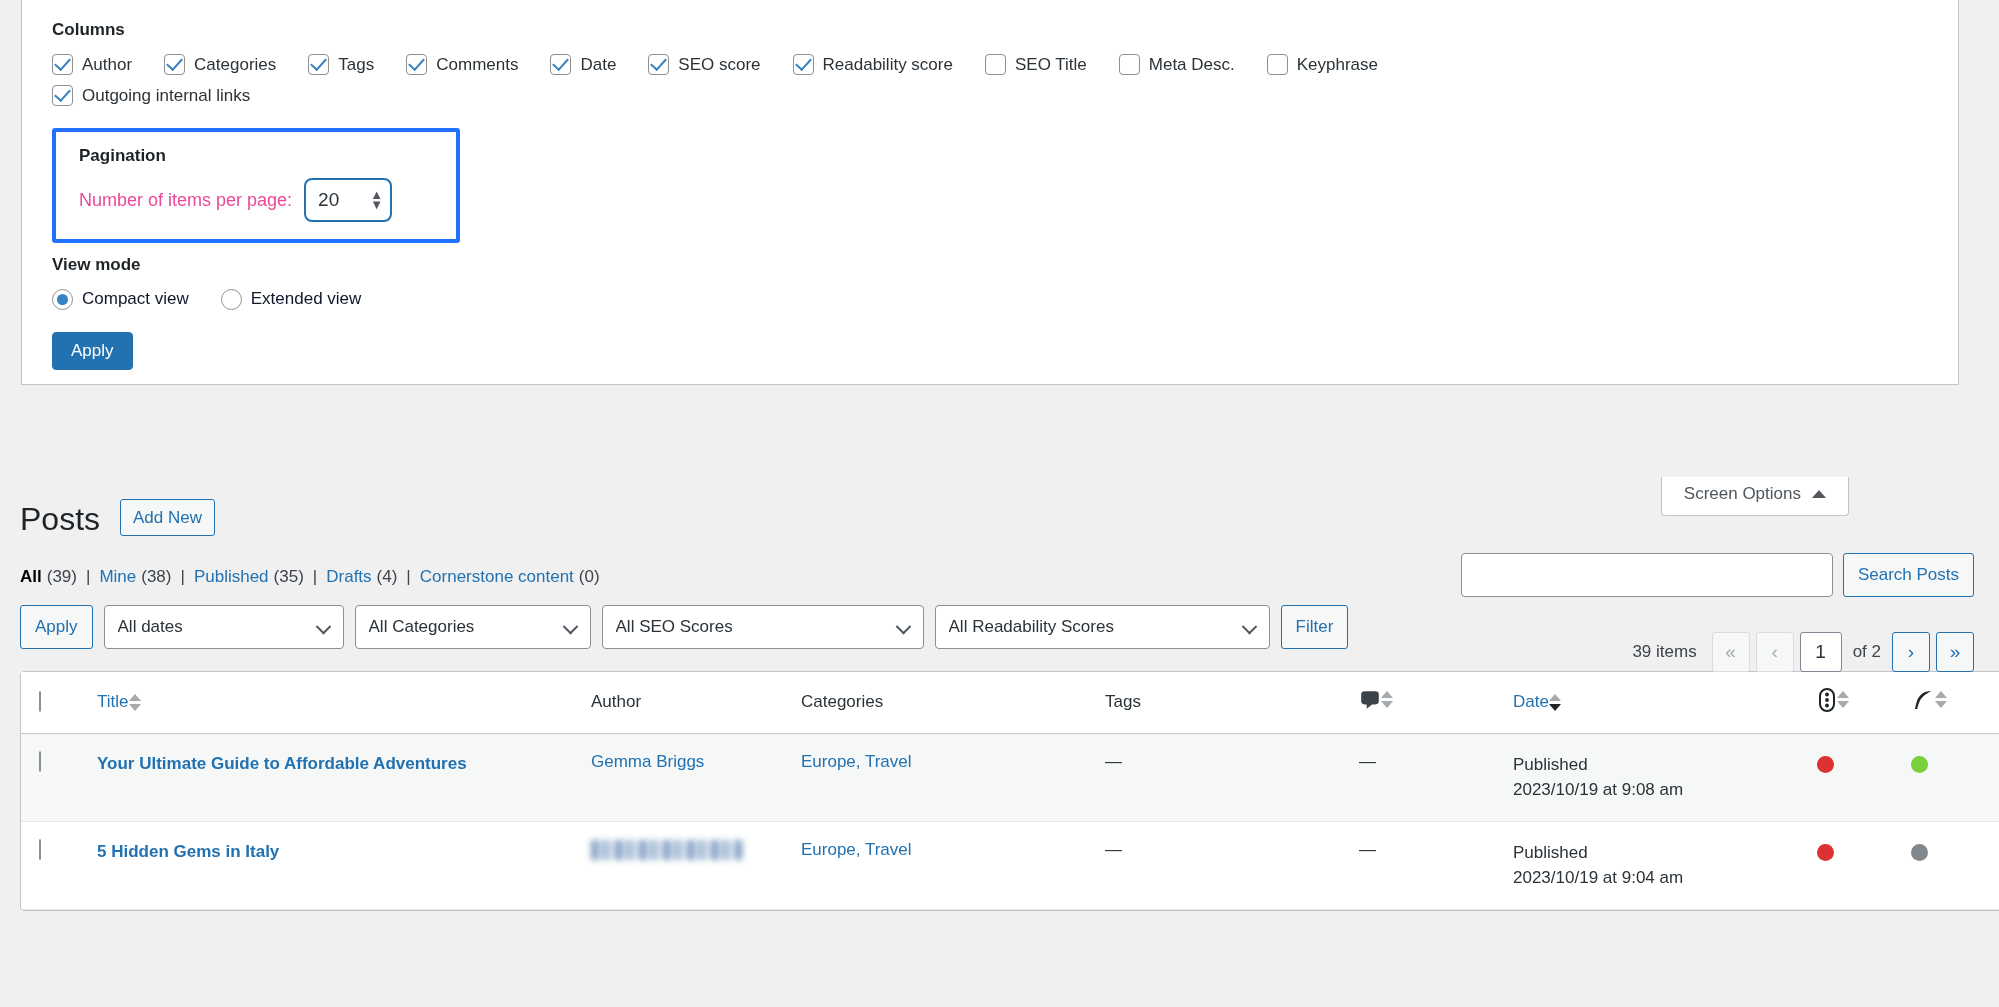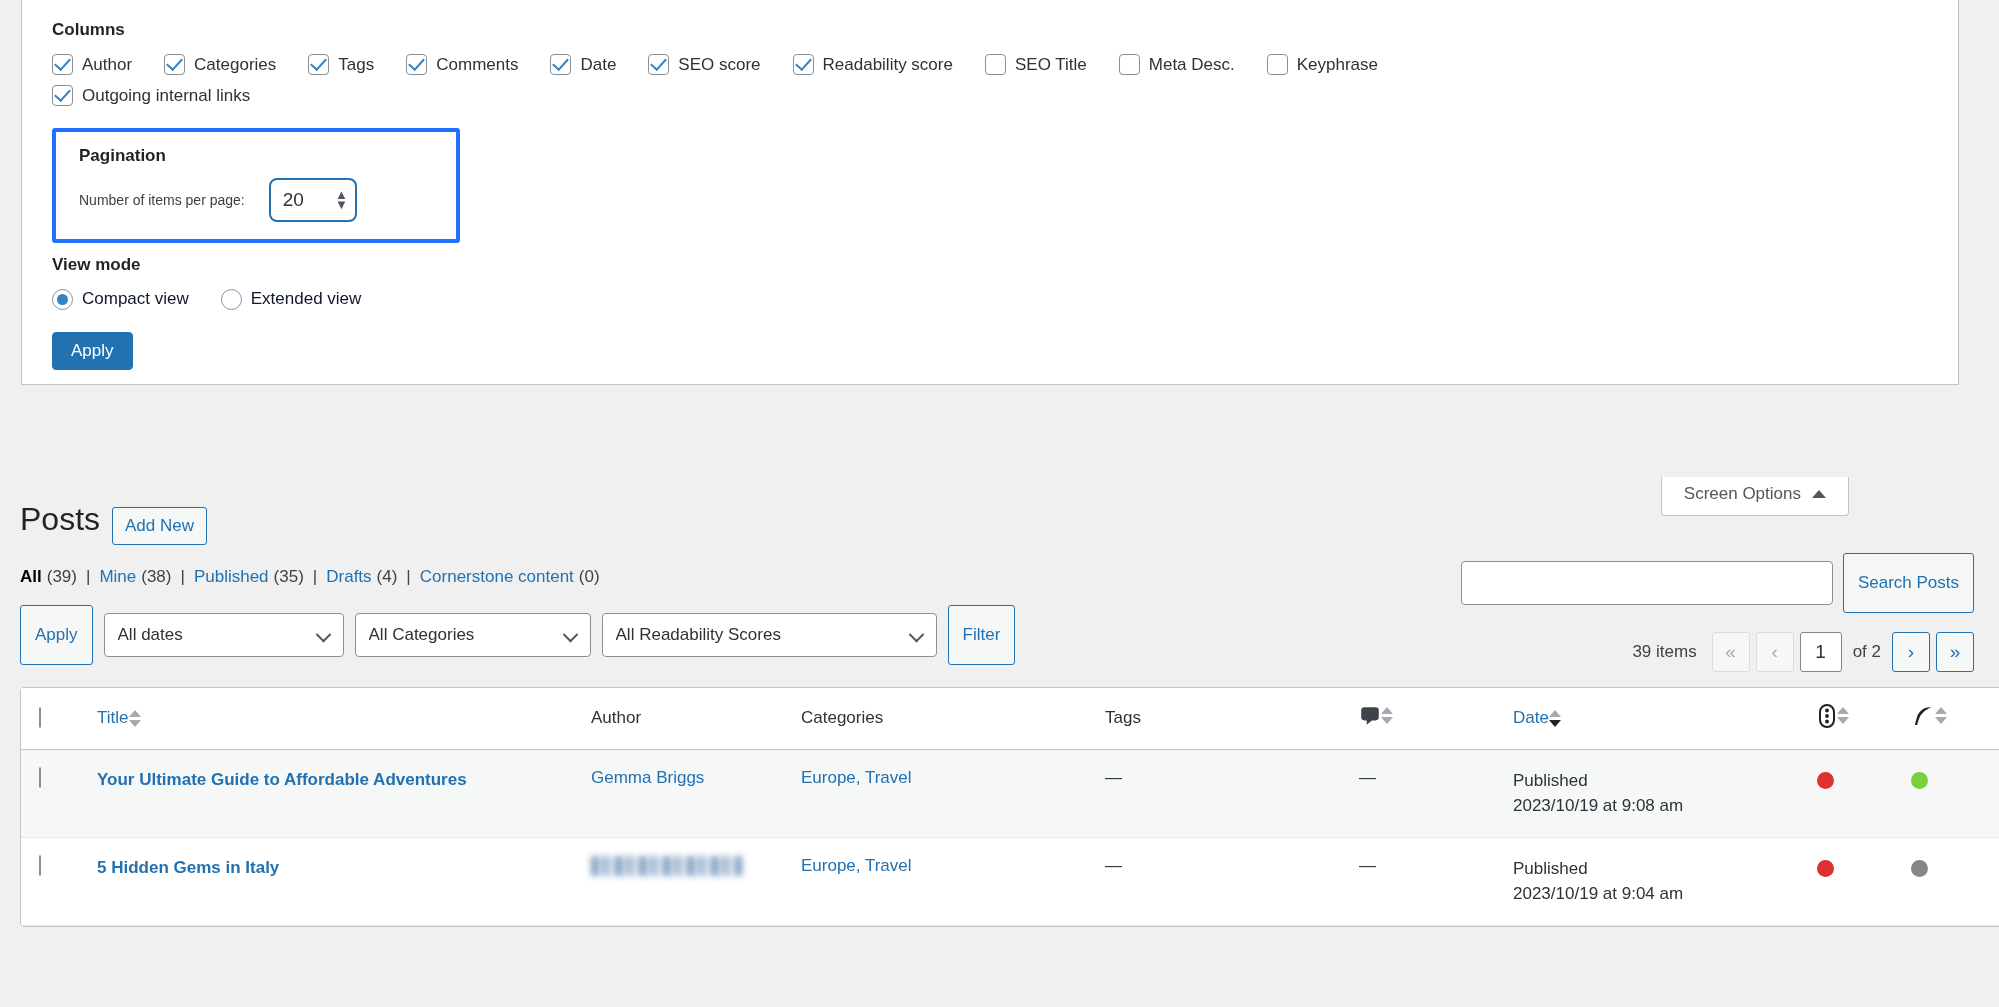--- a/index.html
+++ b/index.html
@@ -89,23 +89,23 @@
     padding: 7px 22px 16px 22px;
     width: 400px;
     box-sizing: border-box;
   }
   .pagination-inner .so-legend { margin: 6px 0 12px 0; }
   .items-row {
     display: flex;
     align-items: center;
   }
   .items-row label {
-    font-size: 14px;
-    color: #404040;
-    margin-right: 24px;
+    font-size: 18px;
+    color: #ec4899;
+    margin-right: 12px;
   }
   .num-input {
     width: 88px;
     height: 44px;
     border: 2px solid #2271b1;
     border-radius: 8px;
     background: #fff;
     display: flex;
     align-items: center;
     justify-content: space-between;
@@ -192,21 +192,21 @@
 
   
   #page-body {
     position: absolute;
     left: 0;
     top: 490px;
     width: 1999px;
   }
   .wrap { padding: 0 25px 0 20px; }
 
-  .title-row { display: flex; align-items: flex-end; gap: 12px; }
+  .title-row { display: flex; align-items: center; gap: 20px; }
   h1.page-title {
     font-size: 32px;
     font-weight: 400;
     color: #1d2327;
     margin: 0;
     padding: 9px 0 4px 0;
     line-height: 1.3;
   }
   .btn-secondary {
     background: #f6f7f7;
@@ -270,21 +270,21 @@
     pointer-events: none;
   }
   .btn-filter {
     background: #f6f7f7;
     border: 1px solid #2271b1;
     color: #2271b1;
     border-radius: 3px;
     font-size: 17px;
     font-family: inherit;
     padding: 0 14px;
-    height: 60px;
+    height: 44px;
     cursor: pointer;
   }
 
   
   .search-box {
     position: absolute;
     right: 25px;
     top: 63px;
     display: flex;
     align-items: center;
@@ -594,20 +594,25 @@
           <option>All dates</option>
         </select>
       </span>
 
       <span class="select-wrap">
         <select class="wp-select" style="width:236px;">
           <option>All Categories</option>
         </select>
       </span>
 
+      <span class="select-wrap">
+        <select class="wp-select" style="width:322px;">
+          <option>All SEO Scores</option>
+        </select>
+      </span>
 
       <span class="select-wrap">
         <select class="wp-select" style="width:335px;">
           <option>All Readability Scores</option>
         </select>
       </span>
 
       <button class="btn-filter">Filter</button>
     </div>
 

